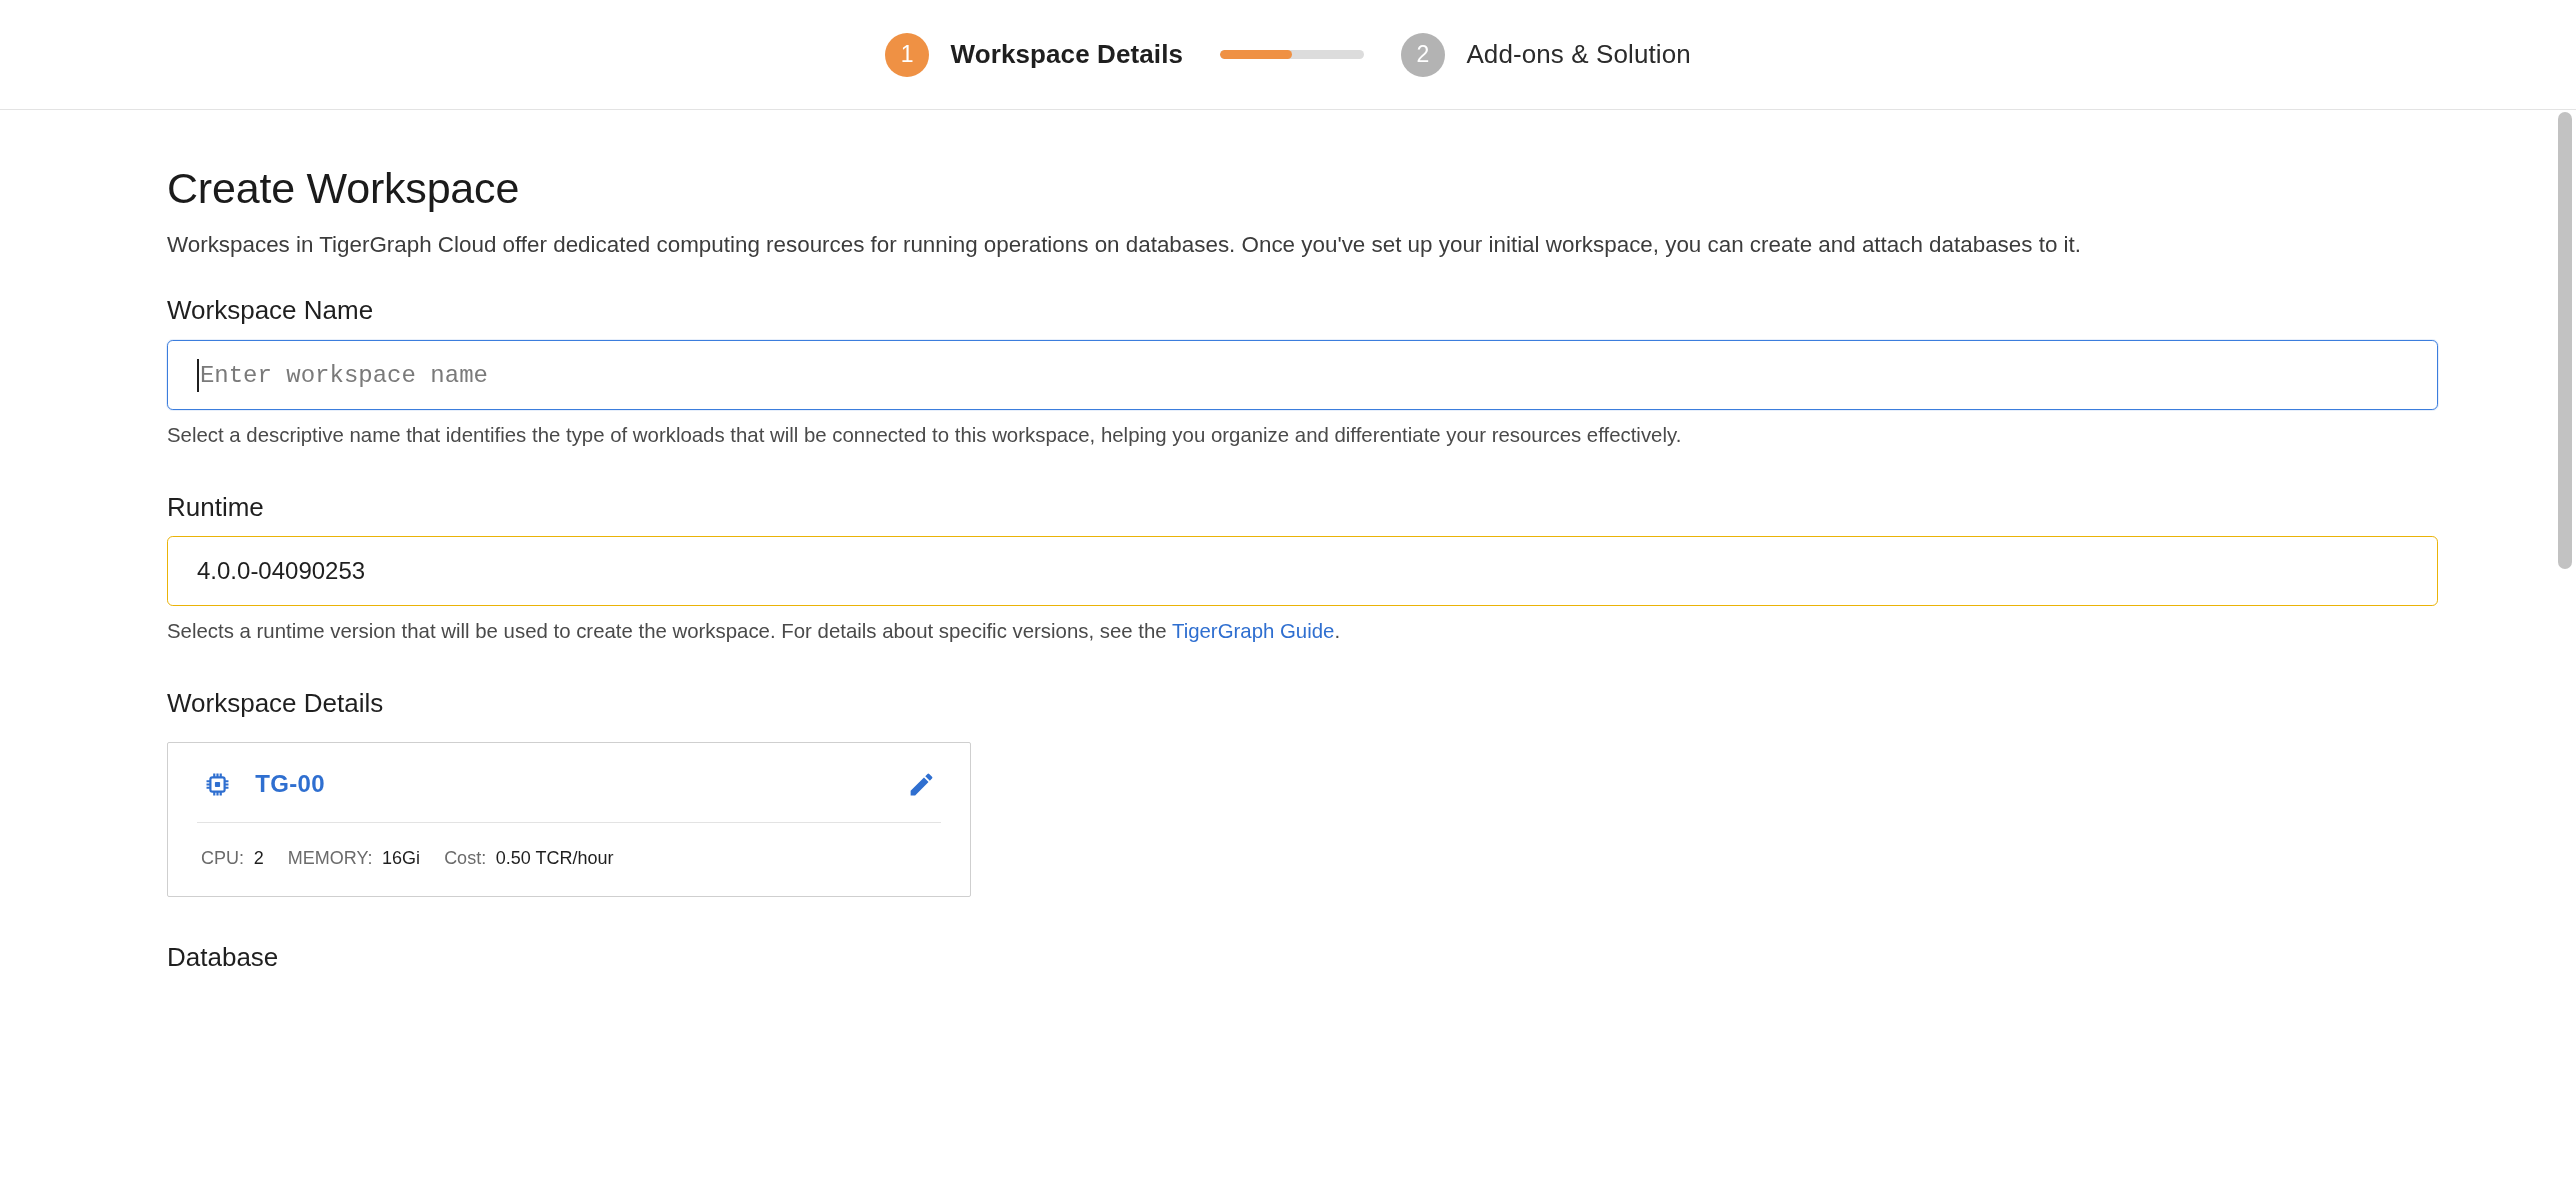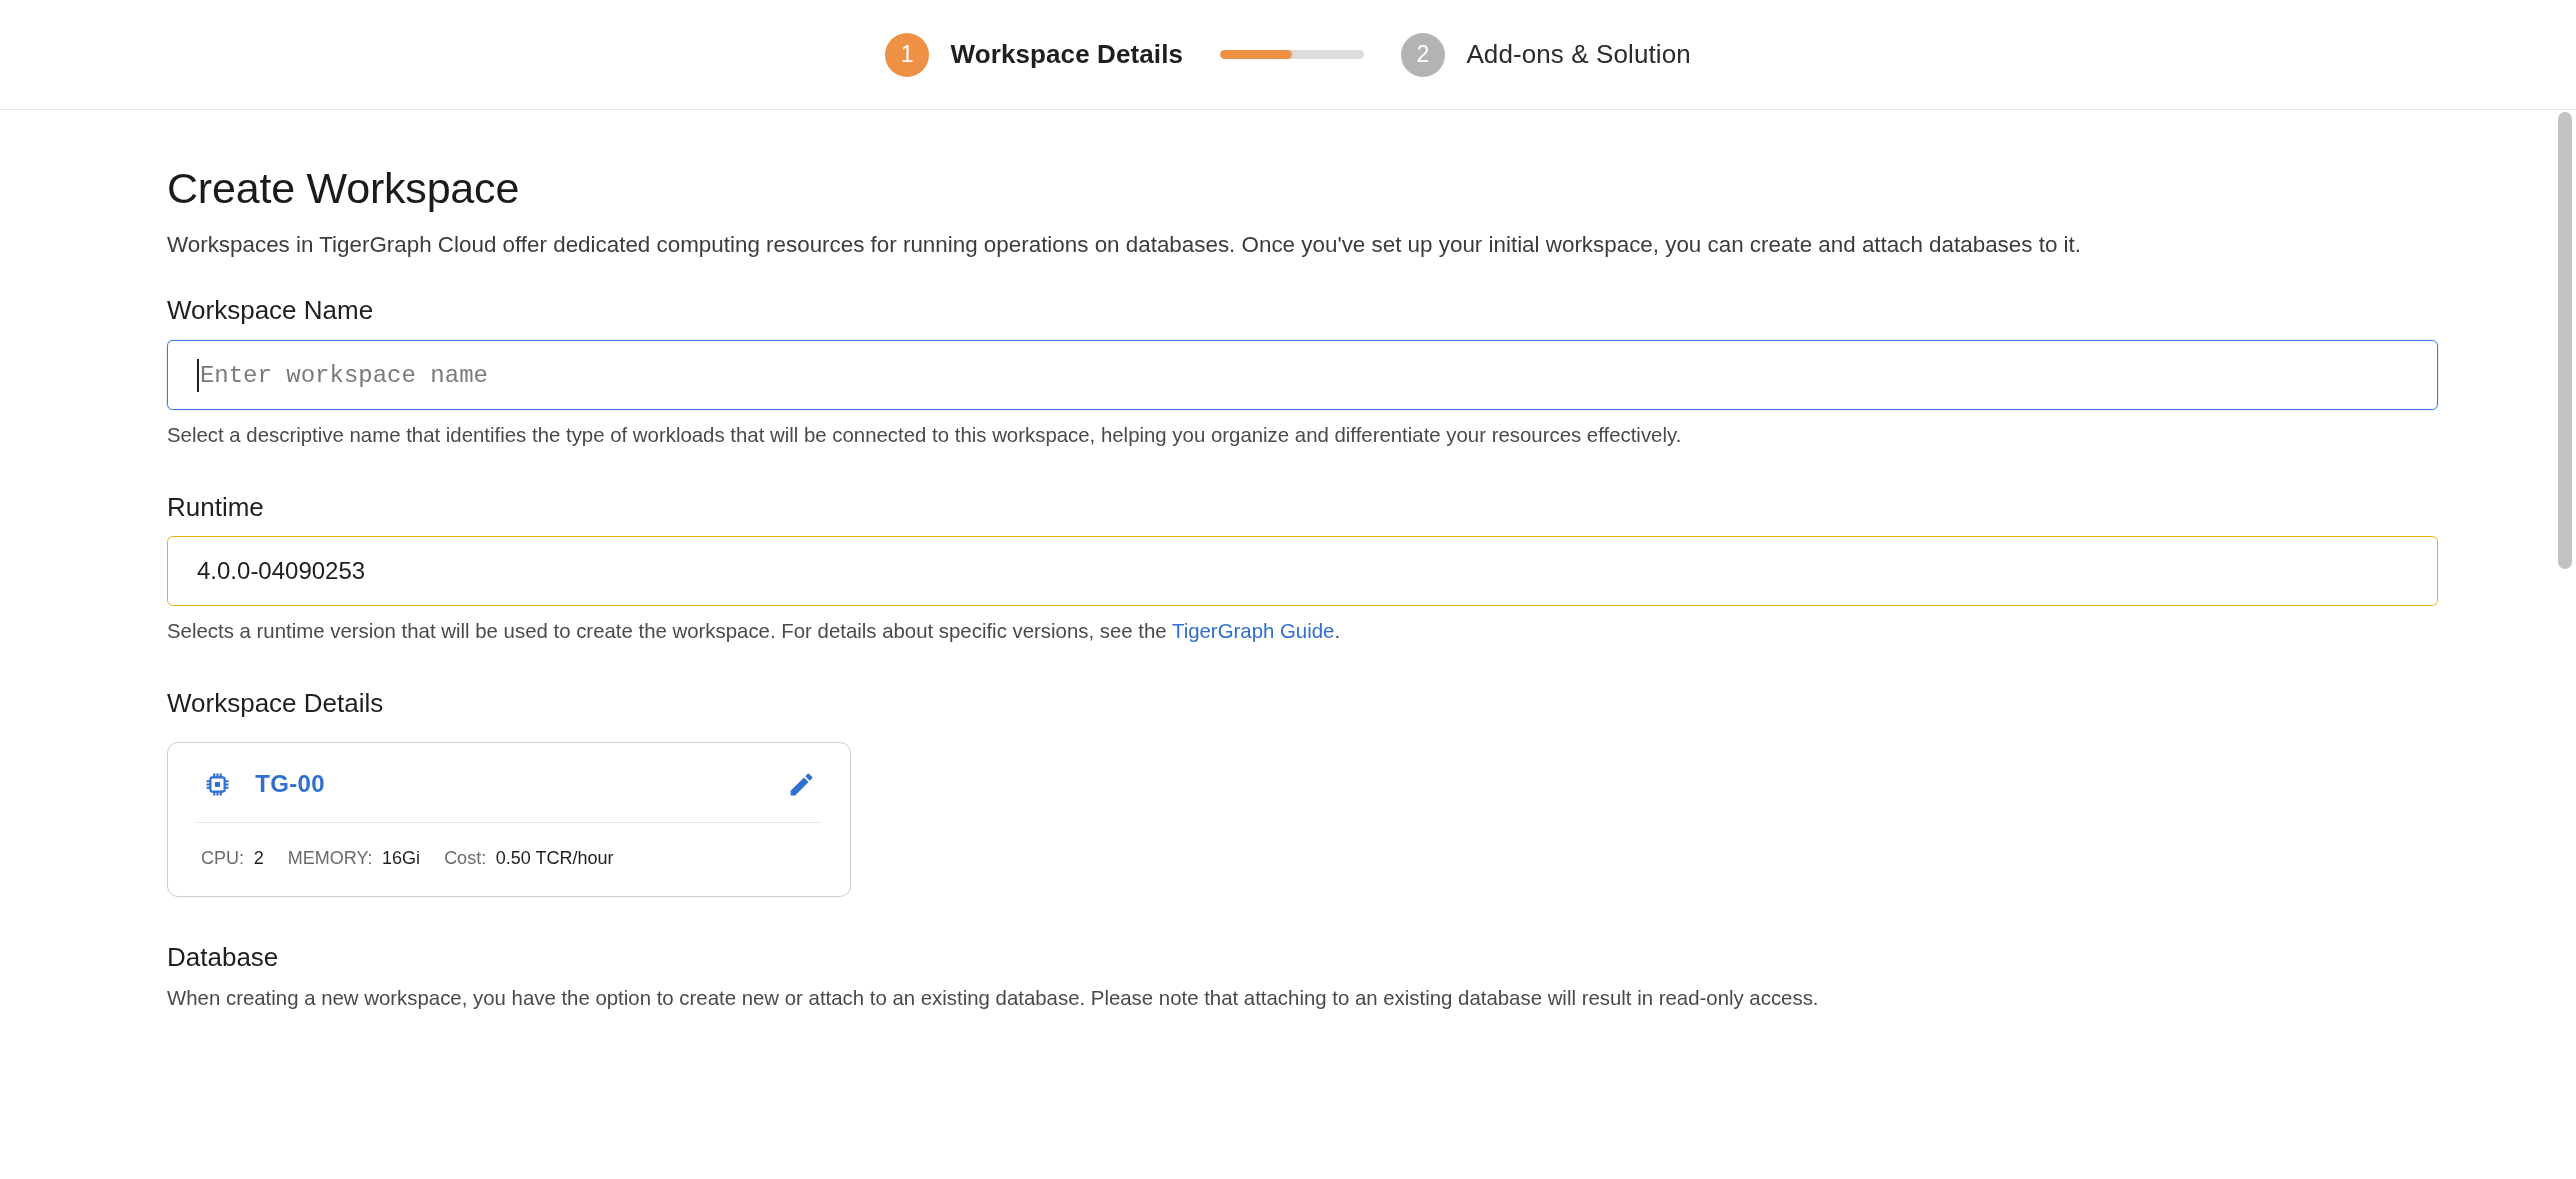--- a/index.html
+++ b/index.html
@@ -140,23 +140,23 @@
     width: 1.9px;
     height: 33px;
     background: #1f1f1f;
     margin-right: 1px;
     vertical-align: middle;
   }
 
   
   .instance-card {
     margin-top: 23px;
-    width: 684px;
+    width: 804px;
     border: 1px solid #cfcfcf;
-    border-radius: 11px;
+    border-radius: 2px;
     background: #ffffff;
     padding: 0;
   }
   .instance-head {
     display: flex;
     align-items: center;
     padding: 25px 33px 21.4px 33px;
     border-bottom: 1px solid #e3e3e3;
     margin: 0 29px;
     padding-left: 3.9px;
@@ -291,21 +291,20 @@
           <span class="val">16Gi</span>
         </span>
         <span class="spec">
           <span>Cost:</span>
           <span class="val">0.50 TCR/hour</span>
         </span>
       </div>
     </div>
 
     <div class="section-title">Database</div>
-    <div class="helper">When creating a new workspace, you have the option to create new or attach to an existing database. Please note that attaching to an existing database will result in read-only access.</div>
 
   </div>
 
   <div class="scroll-track">
     <div class="scroll-thumb"></div>
   </div>
 </div>
 
 
 </body></html>

